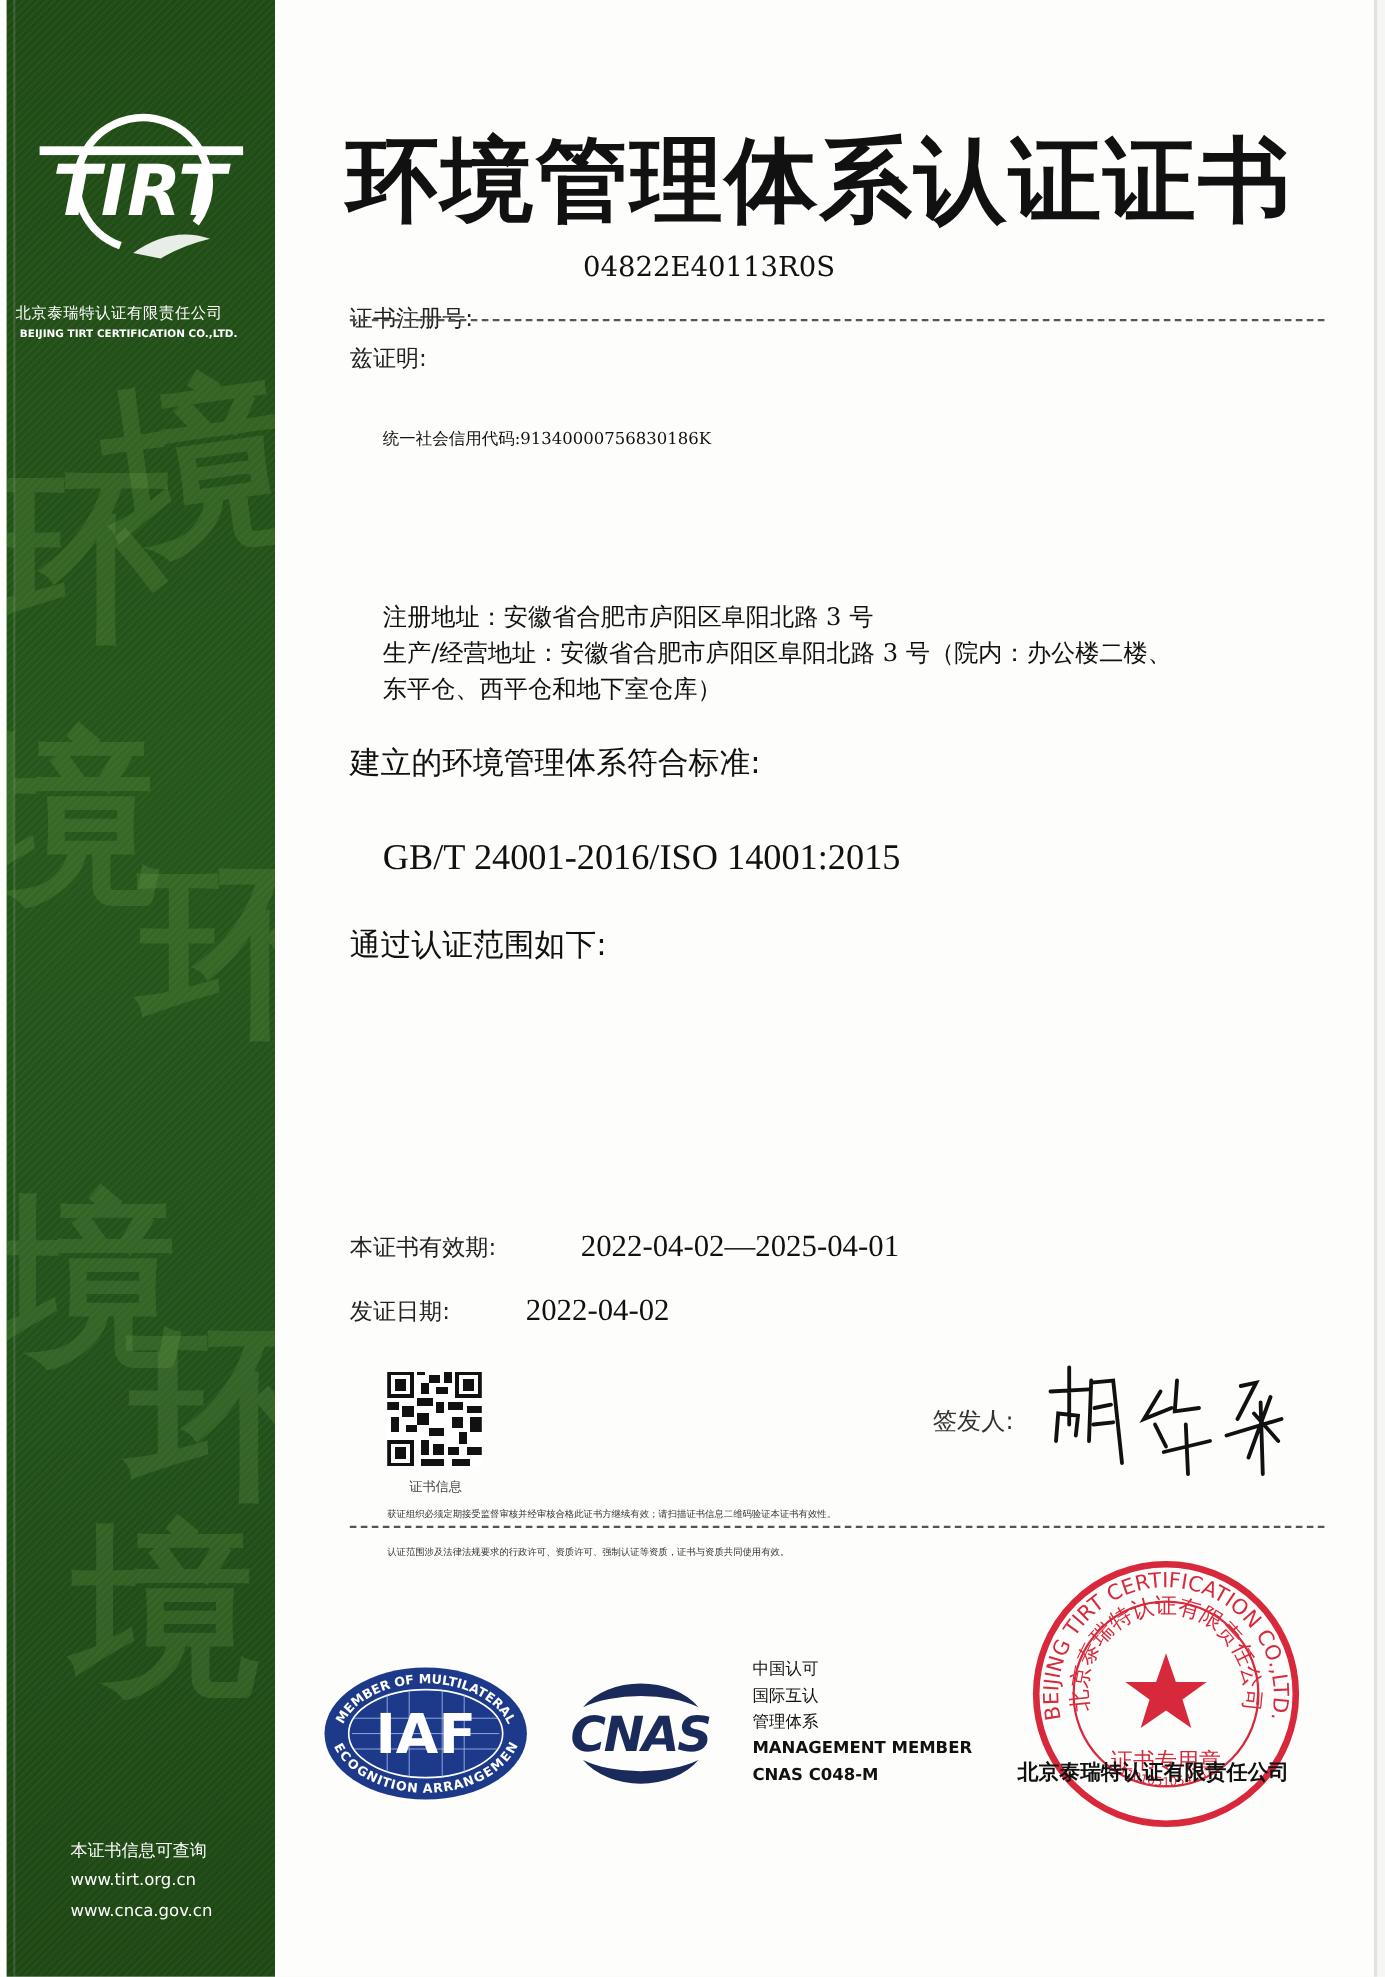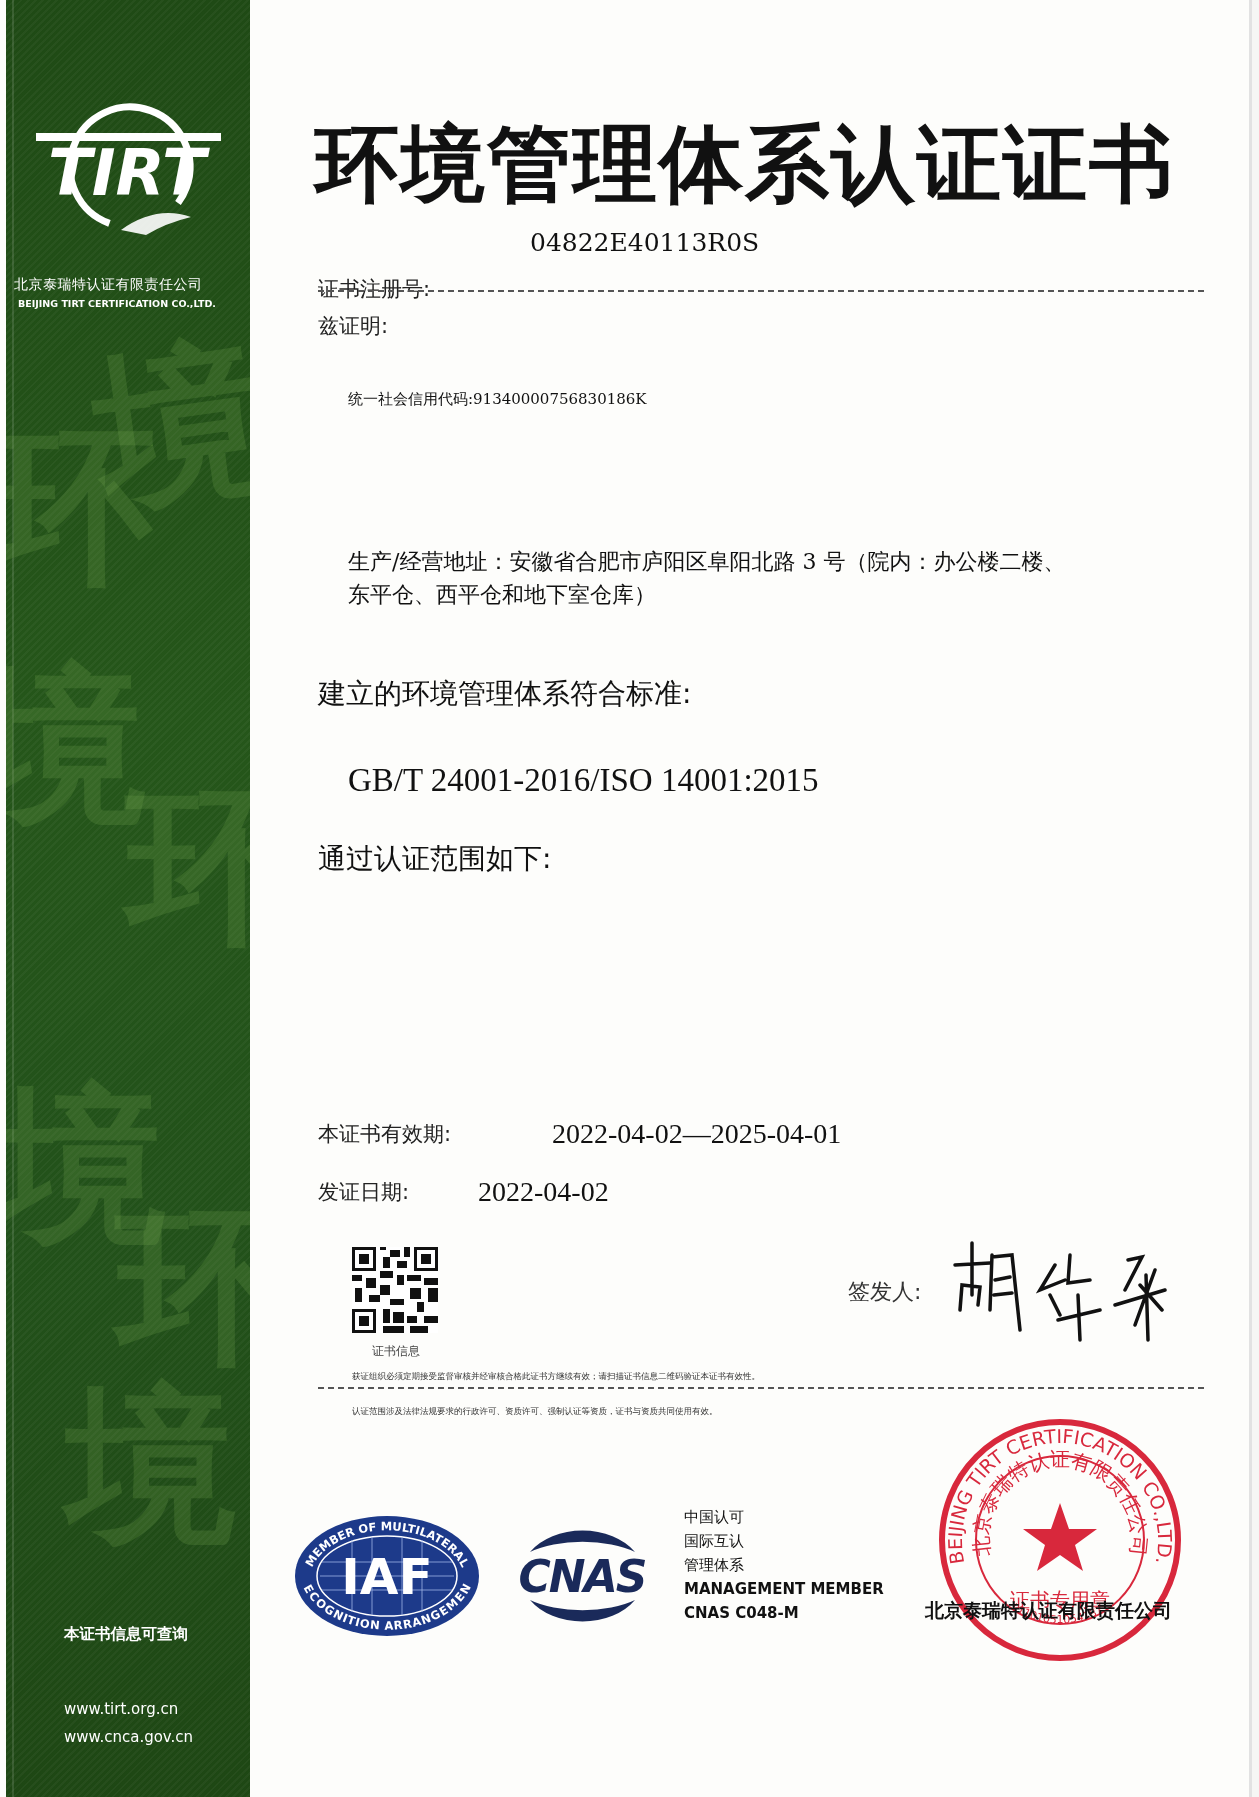--- a/index.html
+++ b/index.html
@@ -6,21 +6,21 @@
   body { width:1259px; height:1797px; background:#f6f6f4; position:relative; overflow:hidden; font-family:"DejaVu Sans", sans-serif; color:#111; }
   .page { position:absolute; left:0; top:0; width:1249px; height:1797px; background:#fdfdfb; border-right:3px solid #e2e2e2; }
   .sidebar { position:absolute; left:6px; top:0; width:244px; height:1797px; background:linear-gradient(180deg,#1f4a15 0%,#25561a 40%,#22511a 70%,#1e4714 100%); overflow:hidden; }
   .sidebar::before { content:""; position:absolute; inset:0; background:repeating-linear-gradient(135deg, rgba(255,255,255,0.035) 0 2px, rgba(0,0,0,0) 2px 5px); }
   .sidebar-line { position:absolute; left:6px; top:0; width:2px; height:100%; background:rgba(255,255,255,0.12); }
   .wm { position:absolute; color:rgba(120,170,80,0.22); font-family:"DejaVu Serif", serif; font-weight:bold; font-size:170px; line-height:1; }
   .logo { position:absolute; left:20px; top:95px; width:200px; height:150px; }
   .company-cn { position:absolute; left:8px; top:276px; width:236px; color:#fff; font-size:14px; letter-spacing:0.5px; white-space:nowrap; }
   .company-en { position:absolute; left:12px; top:298px; width:236px; color:#fff; font-size:9.5px; font-weight:bold; white-space:nowrap; }
   .side-addr { position:absolute; left:58px; top:1575px; color:#fff; font-size:15.5px; font-weight:bold; line-height:21px; width:180px; }
-  .side-query { position:absolute; left:58px; top:1624px; color:#fff; font-size:15.5px; font-weight:bold; }
+  .side-query { position:absolute; left:58px; top:1672px; color:#fff; font-size:15.5px; font-weight:normal; }
   .side-url { position:absolute; left:58px; color:#fff; font-size:15px; }
   .title { position:absolute; left:315px; top:108px; font-size:84px; font-weight:bold; letter-spacing:2px; white-space:nowrap; }
   .label { font-size:21px; color:#222; white-space:nowrap; }
   .serif { font-family:"DejaVu Serif","Liberation Serif", serif; }
   .abs { position:absolute; }
   .dash { position:absolute; height:0; border-top:2px dashed #555; }
   .company-name { position:absolute; left:348px; top:417px; font-size:44px; letter-spacing:3px; white-space:nowrap; font-family:"DejaVu Serif", serif; }
   .addr { position:absolute; left:348px; top:545px; font-size:22px; line-height:33px; font-family:"DejaVu Serif", serif; width:720px; }
   .section { position:absolute; left:318px; font-size:28px; white-space:nowrap; }
   .standard { position:absolute; left:348px; top:762px; font-size:33px; font-family:"Liberation Serif", serif; white-space:nowrap; }
@@ -75,30 +75,31 @@
   <div class="dash" style="left:318px;top:290px;width:886px;"></div>
 
   <div class="abs label" style="left:318px;top:312px;">兹证明:</div>
 
   <div class="abs serif" style="left:348px;top:390px;font-size:15px;white-space:nowrap;">
     <span>统一社会信用代码:</span><span>91340000756830186K</span>
   </div>
 
 
   <div class="addr">
+    <div>注册地址：安徽省合肥市庐阳区阜阳北路 3 号</div>
     <div>生产/经营地址：安徽省合肥市庐阳区阜阳北路 3 号（院内：办公楼二楼、东平仓、西平仓和地下室仓库）</div>
   </div>
 
   <div class="section" style="top:675px;">建立的环境管理体系符合标准:</div>
   <div class="standard">GB/T 24001-2016/ISO 14001:2015</div>
 
   <div class="section" style="top:840px;">通过认证范围如下:</div>
 
   <div class="abs label" style="left:318px;top:1120px;">本证书有效期:</div>
-  <div class="abs" style="left:528px;top:1118px;font-size:28px;font-family:'Liberation Serif',serif;white-space:nowrap;margin-left:24px;">2022-04-02—2025-04-01</div>
+  <div class="abs" style="left:528px;top:1118px;font-size:28px;font-family:'Liberation Serif',serif;white-space:nowrap;">2022-04-02—2025-04-01</div>
 
   <div class="abs label" style="left:318px;top:1178px;">发证日期:</div>
   <div class="abs" style="left:478px;top:1176px;font-size:28px;font-family:'Liberation Serif',serif;">2022-04-02</div>
 
   <svg class="qr" viewBox="0 0 25 25" shape-rendering="crispEdges">
     <rect width="25" height="25" fill="#fff"></rect>
     <g fill="#111">
       <rect x="0" y="0" width="7" height="7"></rect>
         <rect x="1" y="1" width="5" height="5" fill="#fff"></rect>
         <rect x="2" y="2" width="3" height="3"></rect>

